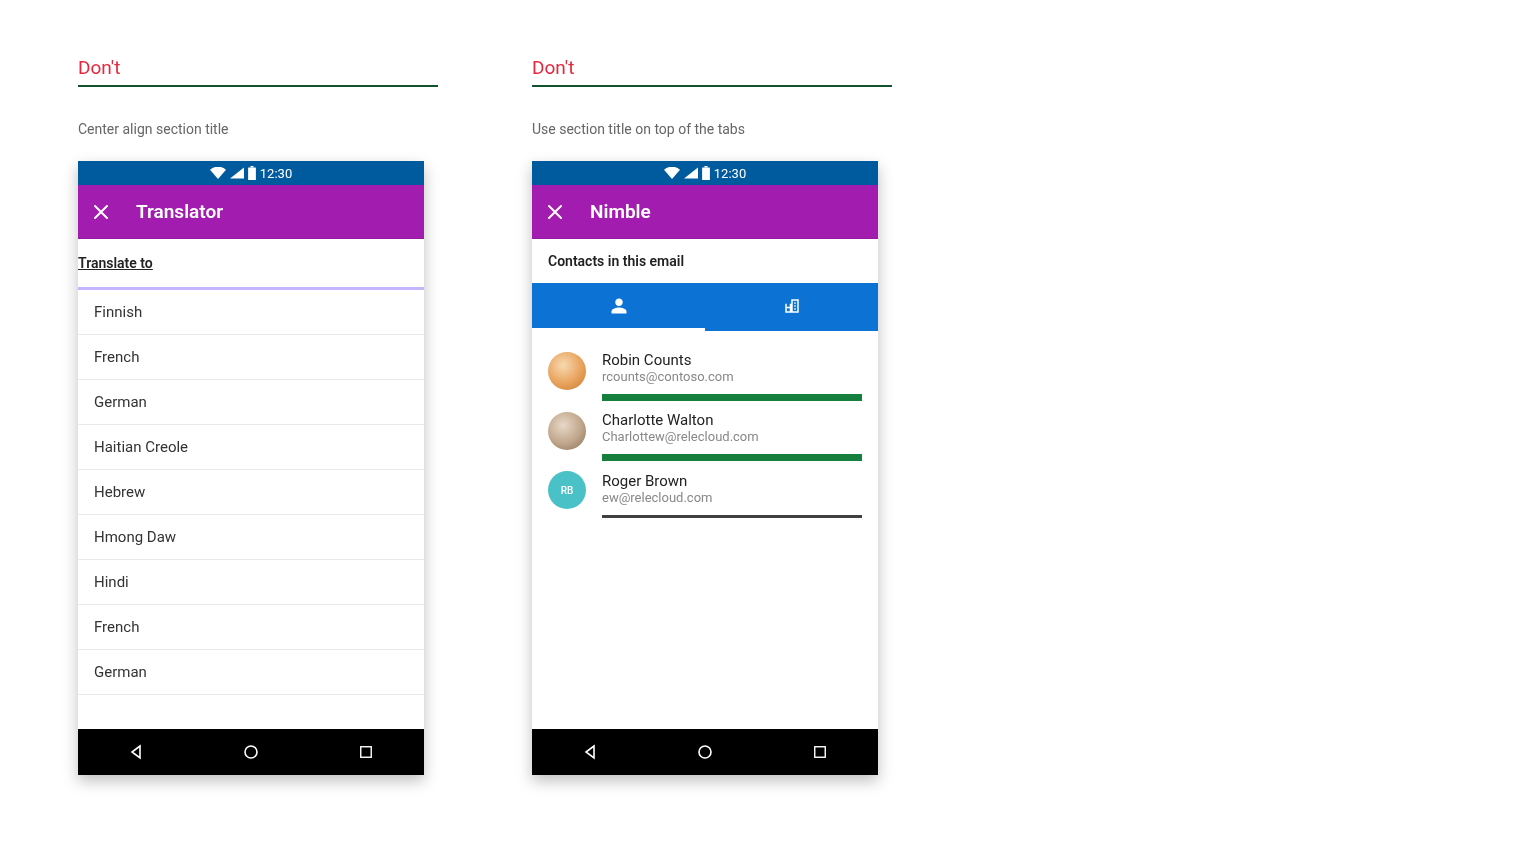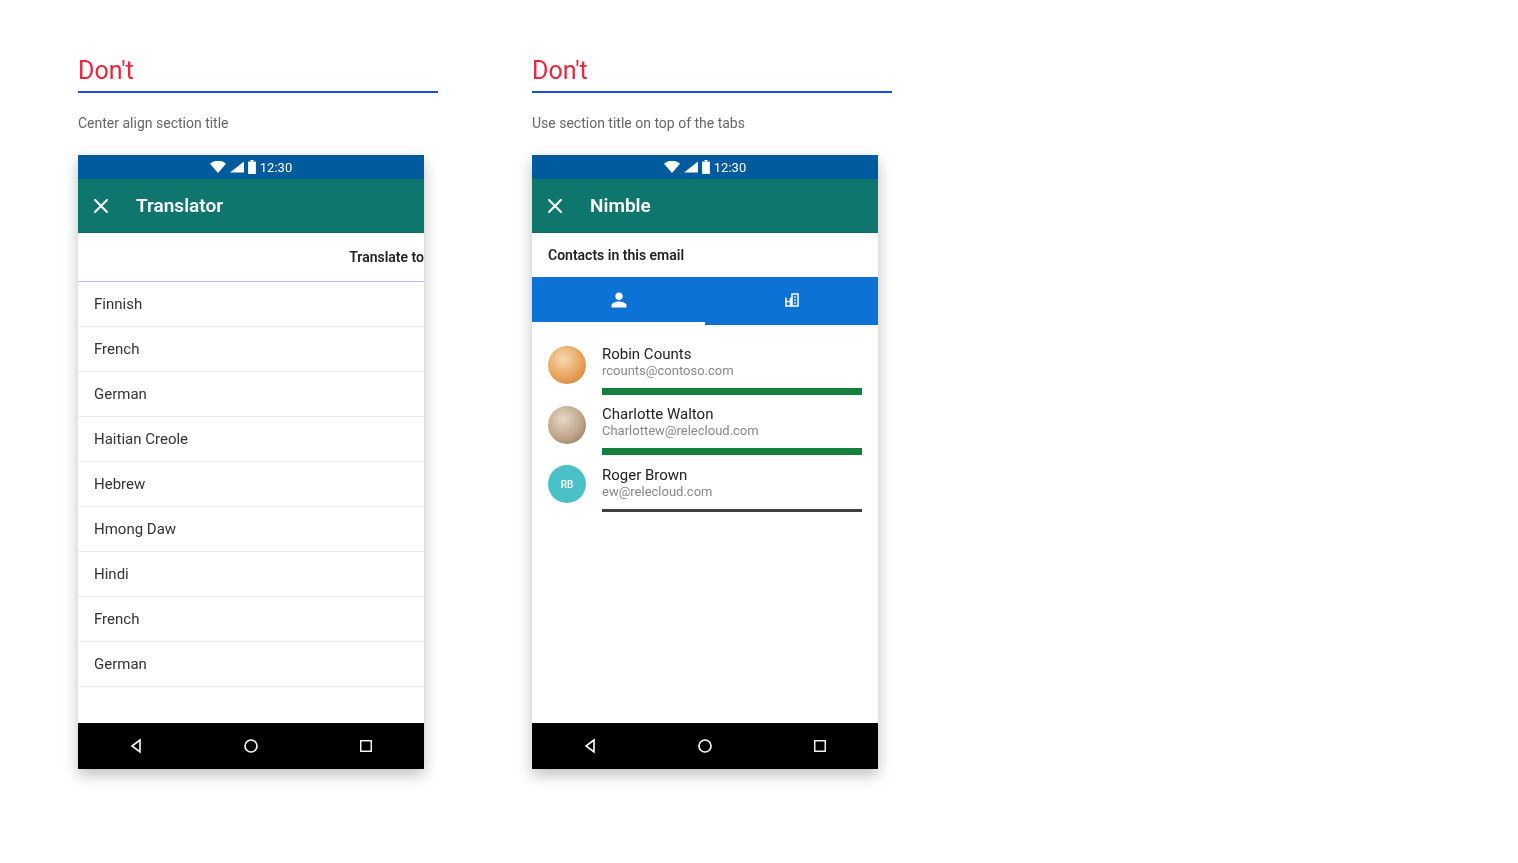--- a/index.html
+++ b/index.html
@@ -12,25 +12,25 @@
   }
   .example {
     position: absolute;
     width: 360px;
   }
   .ex1 { left: 78px; top: 56px; }
   .ex2 { left: 532px; top: 56px; }
 
   .label {
     color: #e8263d;
-    font-size: 25px;
+    font-size: 19px;
     font-weight: 400;
     padding-bottom: 6px;
-    border-bottom: 2px solid #1d4ed8;
-    margin-bottom: 22px;
+    border-bottom: 2px solid #14532d;
+    margin-bottom: 34px;
   }
   .caption {
     color: #666;
     font-size: 14px;
     margin-bottom: 24px;
   }
 
   .phone {
     width: 346px;
     background: #000;
@@ -47,21 +47,21 @@
     display: flex;
     align-items: center;
     justify-content: center;
     padding: 0 8px;
     font-size: 13px;
     gap: 4px;
   }
   .statusbar svg { display: block; }
 
   .appbar {
-    background: #0f766e;
+    background: #a21caf;
     color: #fff;
     height: 54px;
     display: flex;
     align-items: center;
     padding: 0 14px;
     gap: 26px;
     border-bottom: 1px solid rgba(0,0,0,0.08);
   }
   .appbar .title { font-size: 19px; font-weight: 600; }
   .close-x {
@@ -73,26 +73,27 @@
 
   .content {
     background: #fff;
     flex: 1;
     overflow: hidden;
     display: flex;
     flex-direction: column;
   }
 
   .section-title-center {
-    text-align: right;
+    text-align: left;
     font-size: 14px;
     font-weight: 600;
     color: #222;
     padding: 16px 0;
-    border-bottom: 1px solid #c4b5fd;
+    border-bottom: 3px solid #c4b5fd;
+    text-decoration: underline;
   }
   .section-title-left {
     text-align: left;
     font-size: 14px;
     font-weight: 600;
     color: #222;
     padding: 14px 16px;
   }
 
   .list-item {

